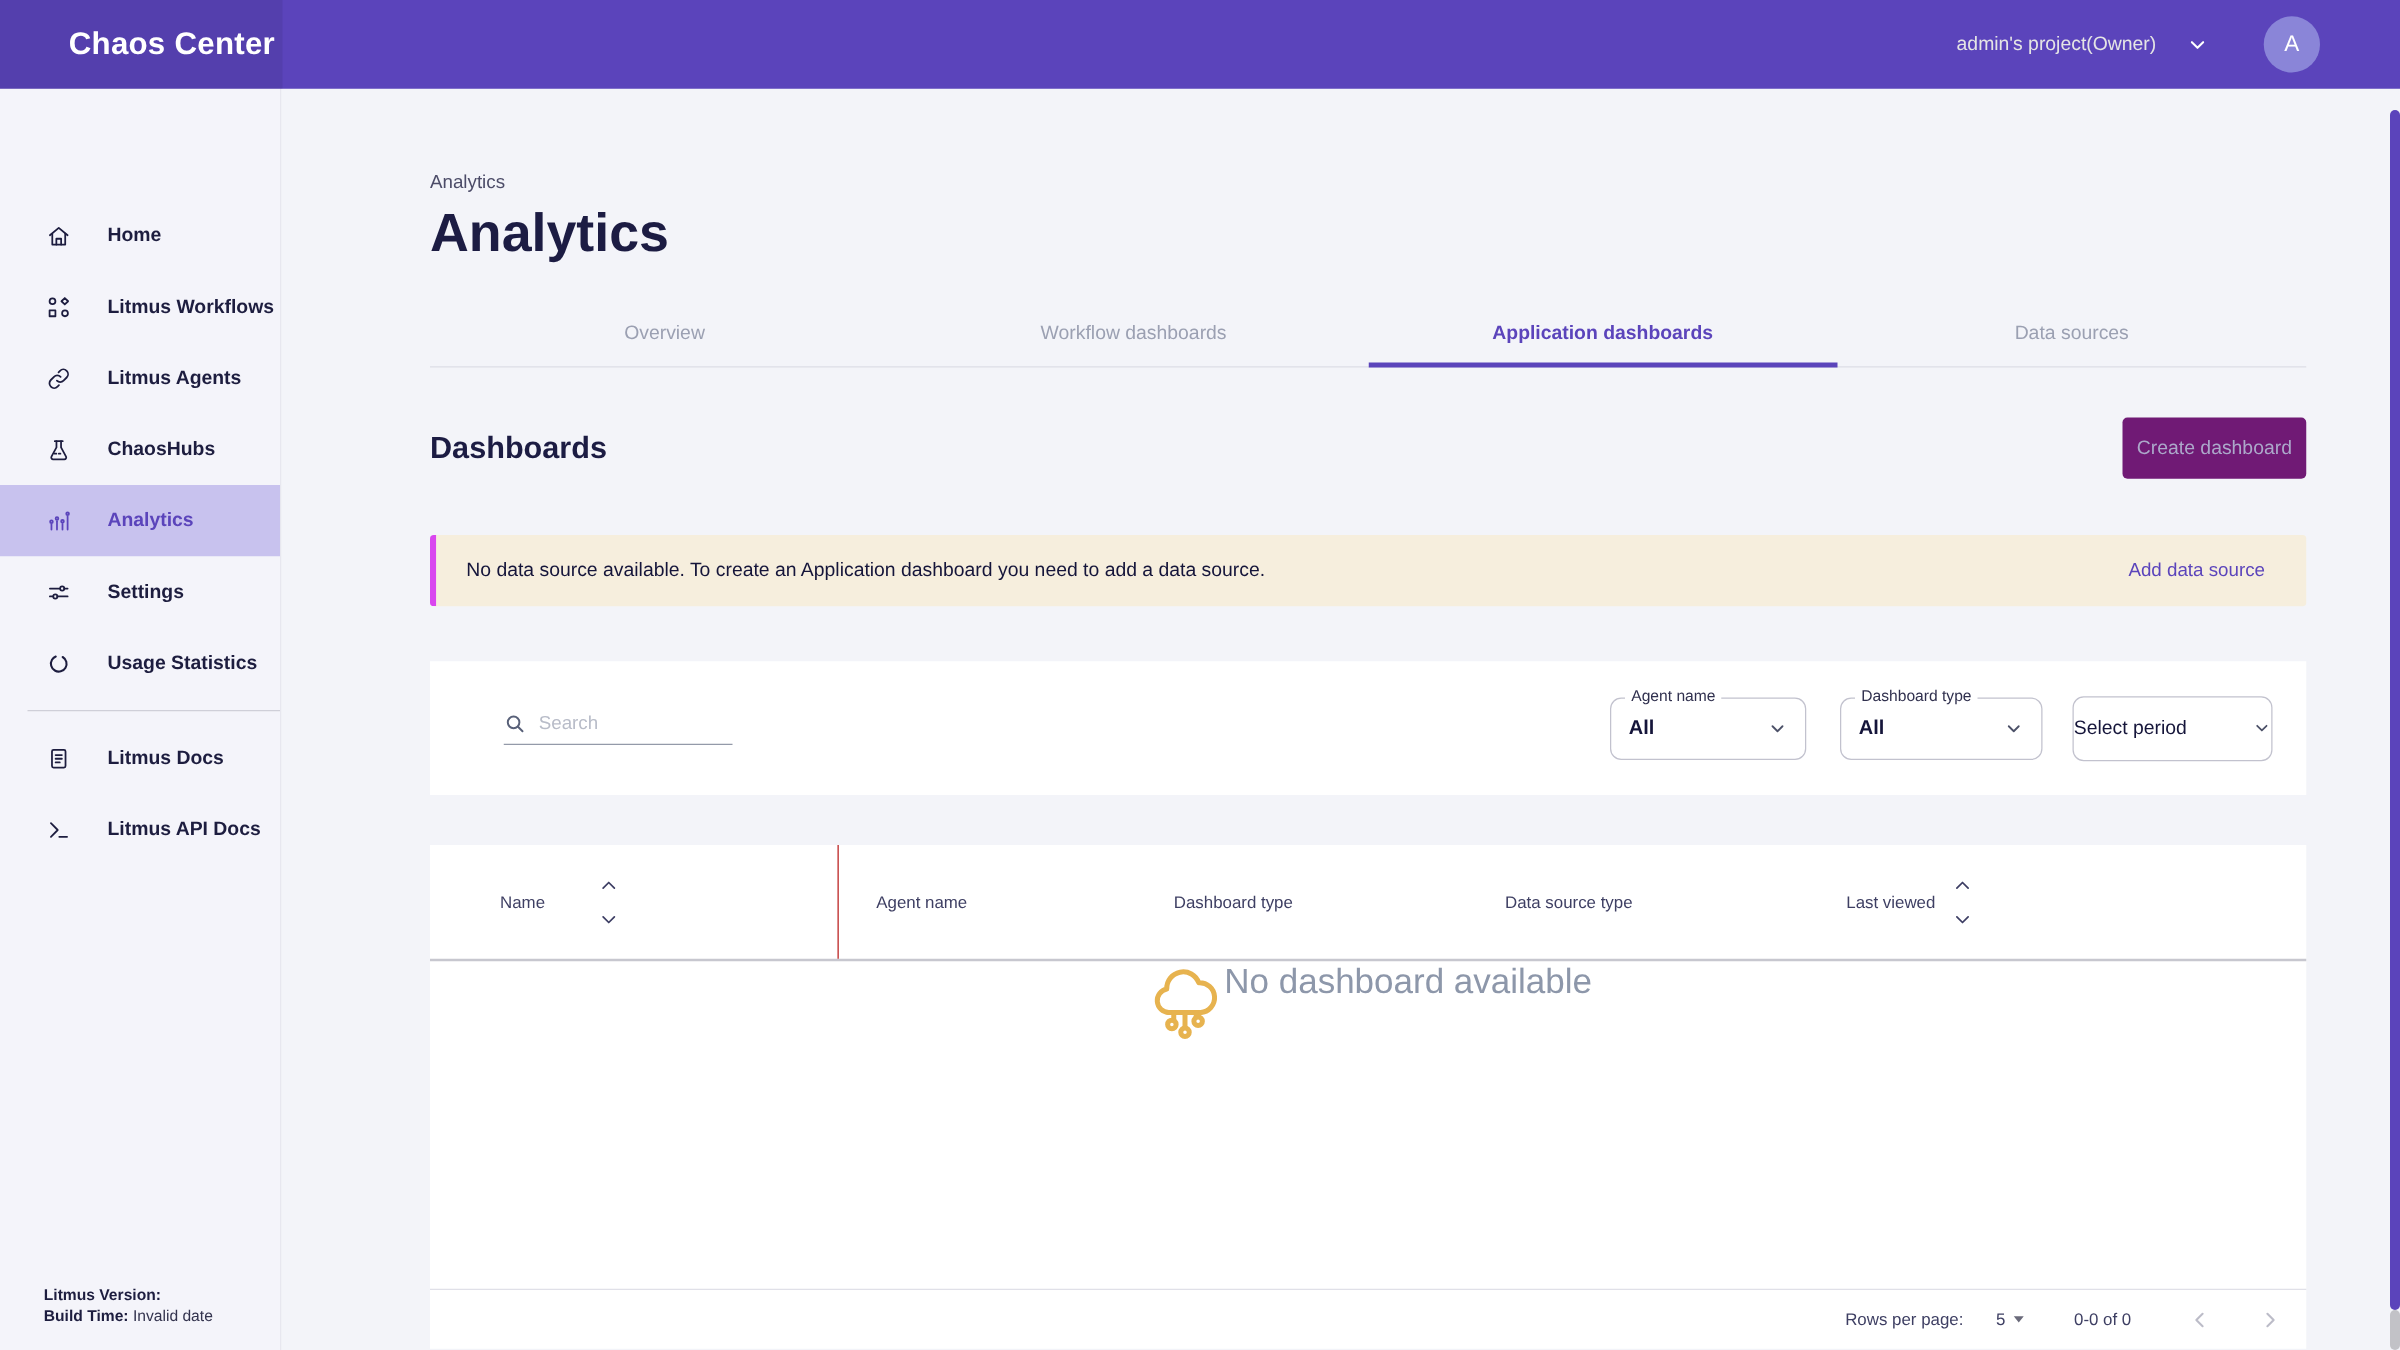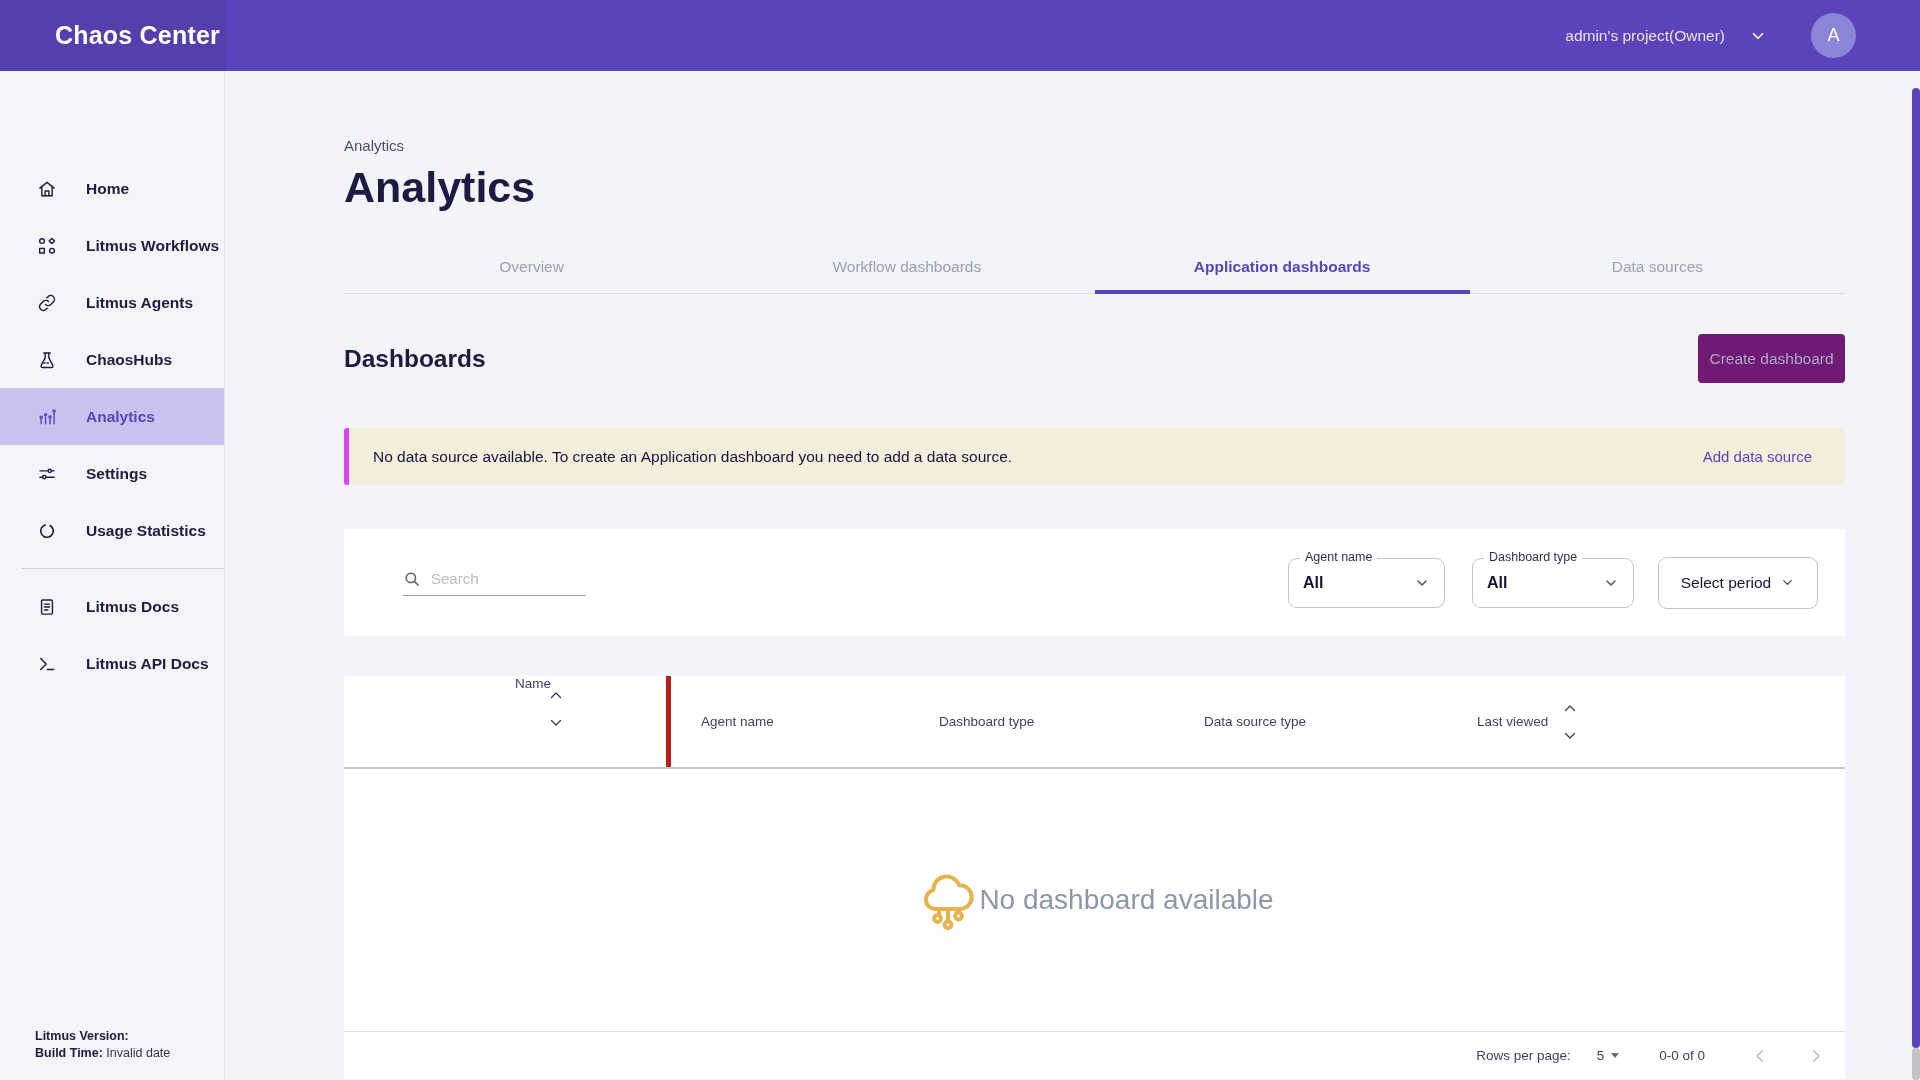--- a/index.html
+++ b/index.html
@@ -56,37 +56,37 @@
   .search-input::placeholder { color:#b8bcc8; }
 
   .filter-right { margin-left:auto; display:flex; align-items:center; }
   .select { position:relative; height:50px; border:1.5px solid #c2c2ce; border-radius:9px; display:flex; align-items:center; padding:0 14px; background:#fff; cursor:pointer; }
   .select .flabel { position:absolute; top:-9px; left:11px; font-size:12.5px; color:#30304e; background:#ffffff; padding:0 5px; }
   .select .fvalue { font-size:16px; font-weight:600; color:#15153a; }
   .select .schev { margin-left:auto; color:#4c5168; display:flex; }
   .sel-agent { width:157px; }
   .sel-dash { width:162px; margin-left:27px; }
   .period-btn { margin-left:24px; width:160px; height:52px; border:1.5px solid #c2c2ce; border-radius:9px; background:#fff;
-                display:flex; align-items:center; justify-content:center; gap:9px; font-size:15.5px; color:#15153a; font-family:inherit; cursor:pointer; }
+                display:flex; align-items:center; justify-content:space-between; gap:9px; font-size:15.5px; color:#15153a; font-family:inherit; cursor:pointer; }
   .period-btn .schev { color:#4c5168; display:flex; }
 
   
   .table-card { margin-top:40px; background:#ffffff; }
   .thead { display:flex; height:93px; border-bottom:2px solid #c7c7cf; font-size:13.5px; color:#3e3f63; font-weight:500; }
   .th { display:flex; align-items:center; }
-  .th-name  { width:327px; border-right:5px solid #b91c1c; padding-left:56px;flex-direction:column; }
+  .th-name  { width:327px; border-right:1px solid #b91c1c; padding-left:56px; }
   .th-agent { width:238px; padding-left:30px; }
   .th-dtype { width:265px; padding-left:30px; }
   .th-dsrc  { width:273px; padding-left:30px; }
   .th-last  { flex:1; padding-left:30px; }
   .sort-stack { display:flex; flex-direction:column; align-items:center; gap:20px; margin-left:45px; color:#3c3d63; }
   .th-last .sort-stack { margin-left:16px; }
   .sort-stack svg { width:12px; height:8px; cursor:pointer; }
 
-  .tbody-empty { height:262px; display:flex; align-items:center; justify-content:center; }
+  .tbody-empty { height:262px; display:flex; align-items:flex-start; justify-content:center; }
   .cloud-icon svg { width:64px; height:64px; }
   .empty-text { font-size:28px; color:#8d97aa; }
 
   .pagination { border-top:1px solid #e0e0e8; height:48px; display:flex; align-items:center; justify-content:flex-end; padding-right:16px; font-size:13.5px; color:#3e3f63; }
   .rpp-label { }
   .rpp-select { margin-left:26px; display:flex; align-items:center; gap:7px; cursor:pointer; }
   .rpp-caret { width:0; height:0; border-left:4.5px solid transparent; border-right:4.5px solid transparent; border-top:5px solid #6a6a7a; }
   .range-text { margin-left:40px; }
   .pg-btn { margin-left:42px; width:26px; height:26px; display:flex; align-items:center; justify-content:center; color:#bcbcc8; cursor:default; }
   .pg-btn + .pg-btn { margin-left:30px; }

